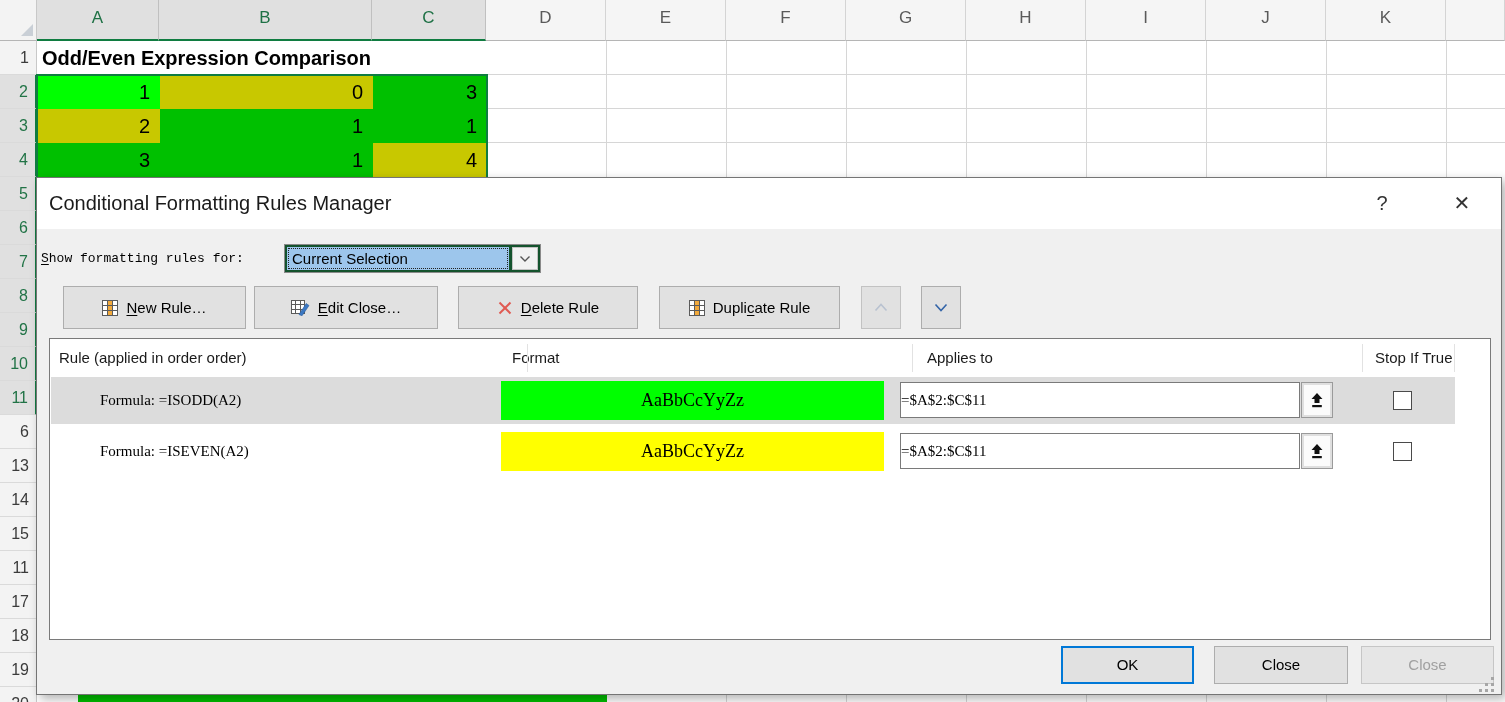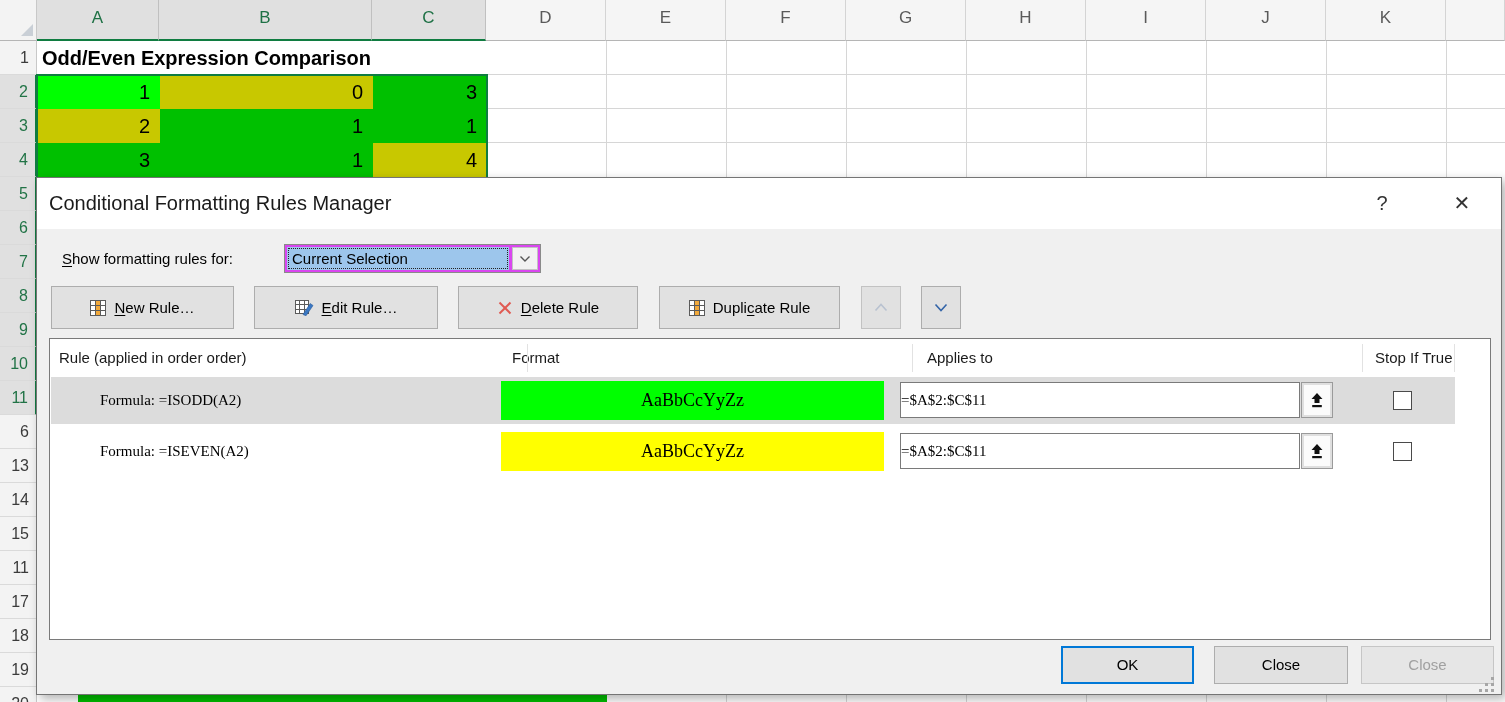--- a/index.html
+++ b/index.html
@@ -31,24 +31,24 @@
   #row20-strip{position:absolute;left:78px;top:695px;width:529px;height:7px;background:#00BE00;}
   
   #dialog{position:absolute;left:36px;top:177px;width:1466px;height:518px;background:#F0F0F0;
           border:1px solid #747474;box-sizing:border-box;box-shadow:4px 4px 10px rgba(0,0,0,.3);z-index:10;}
   #dlg-titlebar{position:absolute;left:0;top:0;right:0;height:51px;background:#fff;}
   #dlg-title{position:absolute;left:12px;top:0;line-height:51px;font-size:20px;color:#1A1A1A;}
   .dlg-sysbtn{position:absolute;top:9px;width:34px;height:33px;text-align:center;line-height:33px;
           font-size:20px;font-weight:300;color:#333;cursor:default;}
   #dlg-help{left:1328px;}
   #dlg-close{left:1408px;}
-  #show-label{position:absolute;left:25px;top:66px;height:29px;line-height:29px;font-size:15px;color:#000;}
+  #show-label{position:absolute;left:4px;top:66px;height:29px;line-height:29px;font-size:13px;color:#000;font-family:Liberation Mono, monospace;}
   .acc{text-decoration:underline;text-underline-offset:2px;}
   #combo{position:absolute;left:247px;top:66px;width:257px;height:29px;box-sizing:border-box;
-         border:1px solid #8A8A8A;background:#d946ef;display:flex;padding:2px;}
+         border:1px solid #8A8A8A;background:#14532d;display:flex;padding:2px;}
   #combo-text{flex:1;background:#9DC6EC;outline:1px dotted #222;outline-offset:-2px;
          font-size:15px;line-height:23px;padding-left:5px;color:#000;white-space:nowrap;overflow:hidden;}
   #combo-btn{width:26px;margin-left:3px;background:#F2F2F2;border:1px solid #C2C2C2;box-sizing:border-box;
          display:flex;align-items:center;justify-content:center;}
   .tbtn{position:absolute;top:108px;height:43px;box-sizing:border-box;background:#E1E1E1;border:1px solid #ADADAD;
         display:flex;align-items:center;justify-content:center;gap:8px;font-size:15px;color:#000;}
   .tbtn.small{padding:0;}
   .tbtn.disabled{border-color:#C2C2C2;}
   #list{position:absolute;left:12px;top:160px;width:1442px;height:302px;box-sizing:border-box;
         background:#fff;border:1px solid #7A7A7A;}
@@ -167,39 +167,39 @@
 
   <div id="combo">
     <div id="combo-text">Current Selection</div>
     <div id="combo-btn">
       <svg width="12" height="8" viewBox="0 0 12 8">
           <polyline points="1.5,1.5 6,6 10.5,1.5" fill="none" stroke="#555" stroke-width="1.4"></polyline>
         </svg>
     </div>
   </div>
 
-  <div class="tbtn" style="left:14px;width:183px">
+  <div class="tbtn" style="left:26px;width:183px">
     <svg width="16" height="16" viewBox="0 0 16 16">
         <rect x="0.5" y="0.5" width="15" height="15" fill="#fff" stroke="#5B5B5B"></rect>
         <rect x="5.5" y="0.5" width="5" height="15" fill="#F2A93B" stroke="#5B5B5B"></rect>
         <line x1="0.5" y1="5.5" x2="15.5" y2="5.5" stroke="#5B5B5B"></line>
         <line x1="0.5" y1="10.5" x2="15.5" y2="10.5" stroke="#5B5B5B"></line>
       </svg>
     <span><span></span><span class="acc">N</span><span>ew Rule…</span></span>
   </div>
   <div class="tbtn" style="left:217px;width:184px">
     <svg width="19" height="16" viewBox="0 0 19 16">
         <rect x="0.5" y="0.5" width="13" height="13" fill="#fff" stroke="#5B5B5B"></rect>
         <line x1="0.5" y1="4.5" x2="13.5" y2="4.5" stroke="#5B5B5B"></line>
         <line x1="0.5" y1="9.5" x2="13.5" y2="9.5" stroke="#5B5B5B"></line>
         <line x1="4.5" y1="0.5" x2="4.5" y2="13.5" stroke="#5B5B5B"></line>
         <line x1="9.5" y1="0.5" x2="9.5" y2="13.5" stroke="#5B5B5B"></line>
         <polygon points="8,14.5 15.2,3.5 18,5.5 11,15.8" fill="#3B78C3" stroke="#2A5D9E" stroke-width="0.6"></polygon>
       </svg>
-    <span><span></span><span class="acc">E</span><span>dit Rule…</span></span>
+    <span><span></span><span class="acc">E</span><span>dit Close…</span></span>
   </div>
   <div class="tbtn" style="left:421px;width:180px">
     <svg width="16" height="16" viewBox="0 0 16 16">
         <line x1="2.5" y1="2.5" x2="13.5" y2="13.5" stroke="#E05A52" stroke-width="2"></line>
         <line x1="13.5" y1="2.5" x2="2.5" y2="13.5" stroke="#E05A52" stroke-width="2"></line>
       </svg>
     <span><span></span><span class="acc">D</span><span>elete Rule</span></span>
   </div>
   <div class="tbtn" style="left:622px;width:181px">
     <svg width="16" height="16" viewBox="0 0 16 16">

